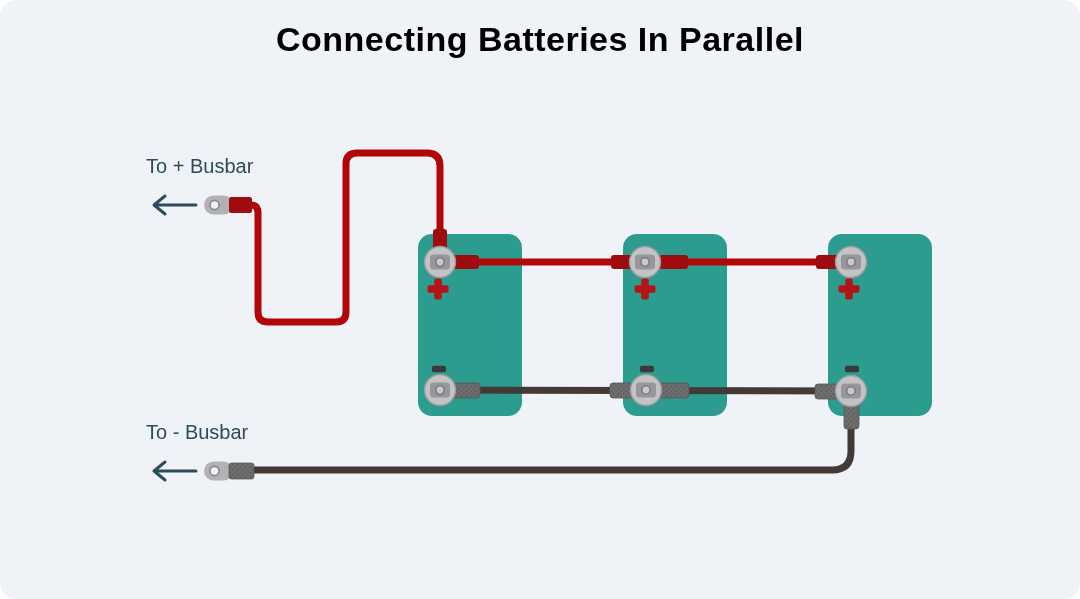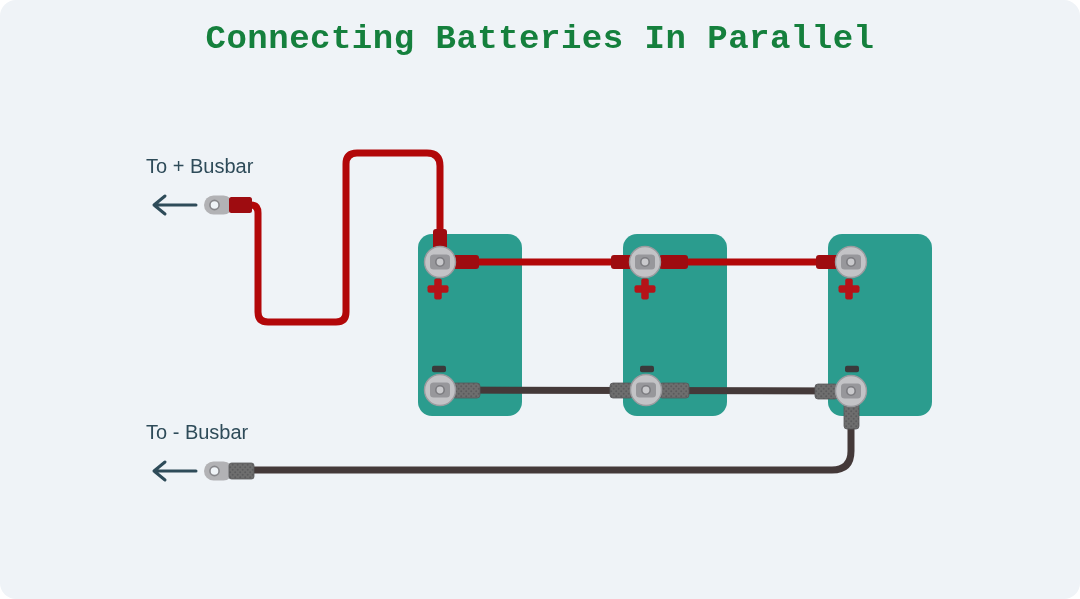--- a/index.html
+++ b/index.html
@@ -19,22 +19,21 @@
   .title {
     position: absolute;
     top: 20px;
     left: 0;
     width: 100%;
     margin: 0;
     text-align: center;
     font-size: 34px;
     font-weight: 700;
     letter-spacing: 0.5px;
-    color: #15803d;
-    font-family: Liberation Mono, monospace;
+    color: #000000;
   }
   .diagram-svg {
     position: absolute;
     inset: 0;
     width: 1080px;
     height: 599px;
   }
   .busbar-label {
     font-size: 20px;
     fill: #2e4b59;

